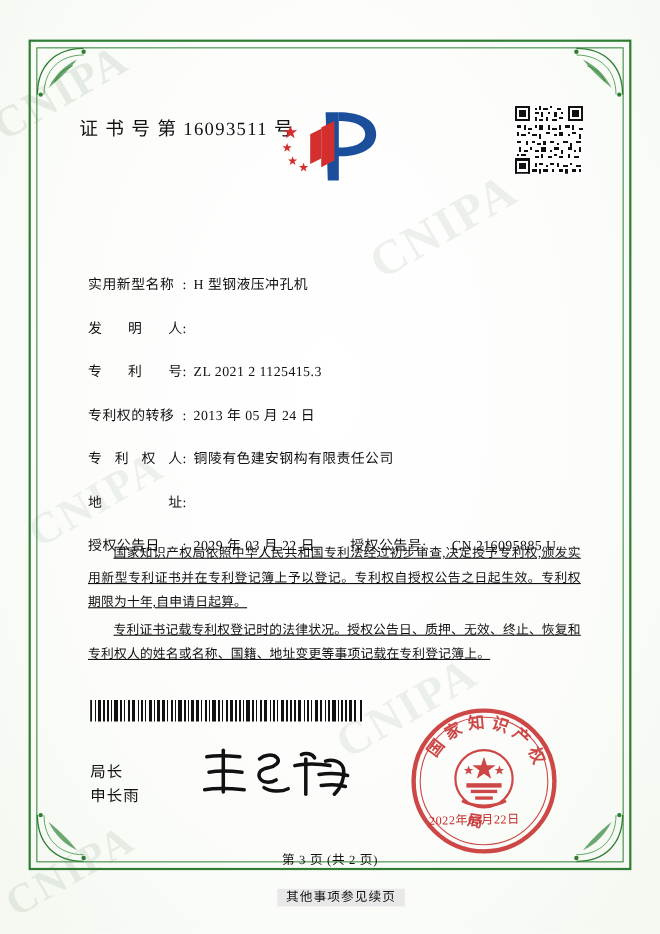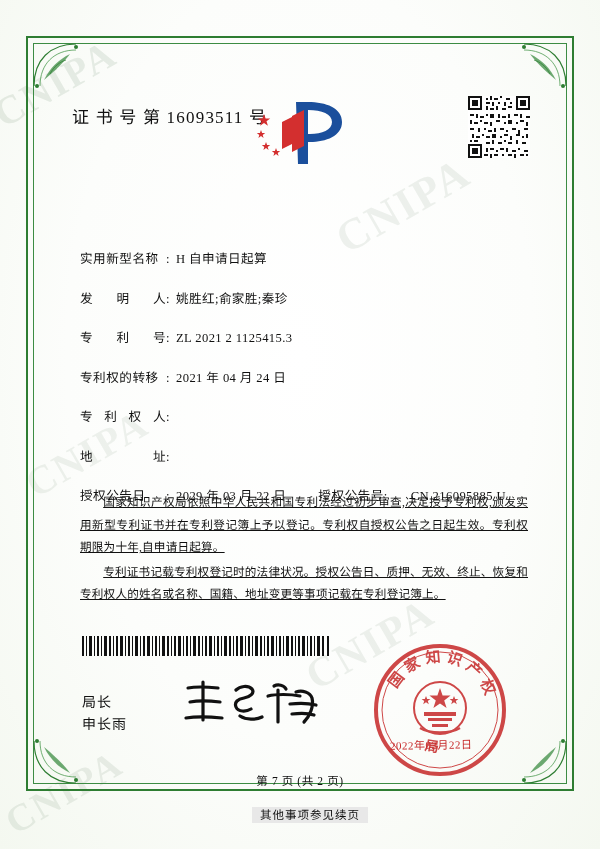--- a/index.html
+++ b/index.html
@@ -389,57 +389,57 @@
       </g>
     </svg>
   </div>
 
 
   <div class="fields">
 
     <div class="field-row">
       <div class="field-label">实用新型名称</div>
       <div class="field-colon">:</div>
-      <div class="field-value">H 自申请日起算</div>
+      <div class="field-value">H 型钢液压冲孔机</div>
     </div>
 
     <div class="field-row">
       <div class="field-label spread">
         <span>发</span>
         <span>明</span>
         <span>人</span>
       </div>
       <div class="field-colon">:</div>
-      <div class="field-value">姚胜红;俞家胜;秦珍</div>
     </div>
 
     <div class="field-row">
       <div class="field-label spread">
         <span>专</span>
         <span>利</span>
         <span>号</span>
       </div>
       <div class="field-colon">:</div>
       <div class="field-value">ZL 2021 2 1125415.3</div>
     </div>
 
     <div class="field-row">
       <div class="field-label">专利权的转移</div>
       <div class="field-colon">:</div>
-      <div class="field-value">2021 年 04 月 24 日</div>
+      <div class="field-value">2013 年 05 月 24 日</div>
     </div>
 
     <div class="field-row">
       <div class="field-label spread">
         <span>专</span>
         <span>利</span>
         <span>权</span>
         <span>人</span>
       </div>
       <div class="field-colon">:</div>
+      <div class="field-value">铜陵有色建安钢构有限责任公司</div>
     </div>
 
     <div class="field-row">
       <div class="field-label spread">
         <span>地</span>
         <span>址</span>
       </div>
       <div class="field-colon">:</div>
     </div>
 
@@ -576,18 +576,18 @@
           <textPath href="#sealArcTop" startOffset="14%">国家知识产权</textPath>
         </text>
         <text font-family="Liberation Serif, serif" font-size="14" font-weight="bold" fill="#c62828" letter-spacing="4">
           <textPath href="#sealArcBottom" startOffset="38%">局</textPath>
         </text>
       </g>
     </svg>
   </div>
   <div class="seal-date">2022年03月22日</div>
 
-  <div class="page-num">第 7 页 (共 2 页)</div>
+  <div class="page-num">第 3 页 (共 2 页)</div>
   <div class="footnote">
     <span>其他事项参见续页</span>
   </div>
 
 </div>
 
 </body></html>

